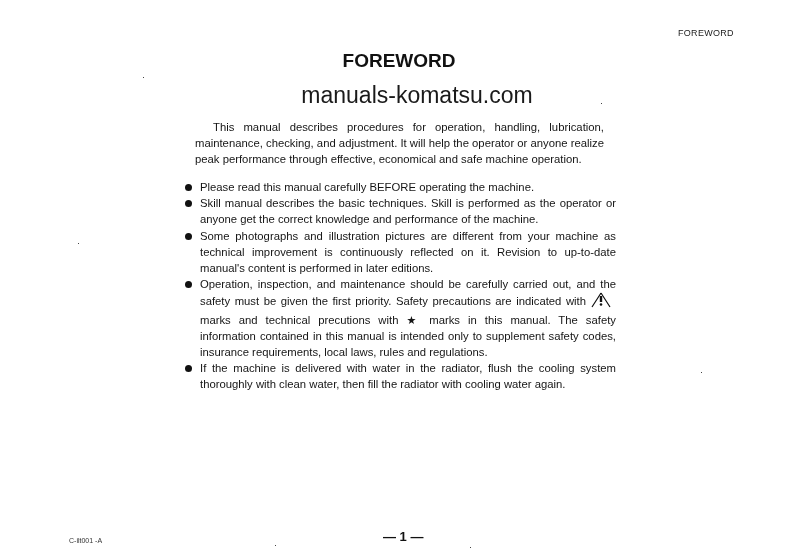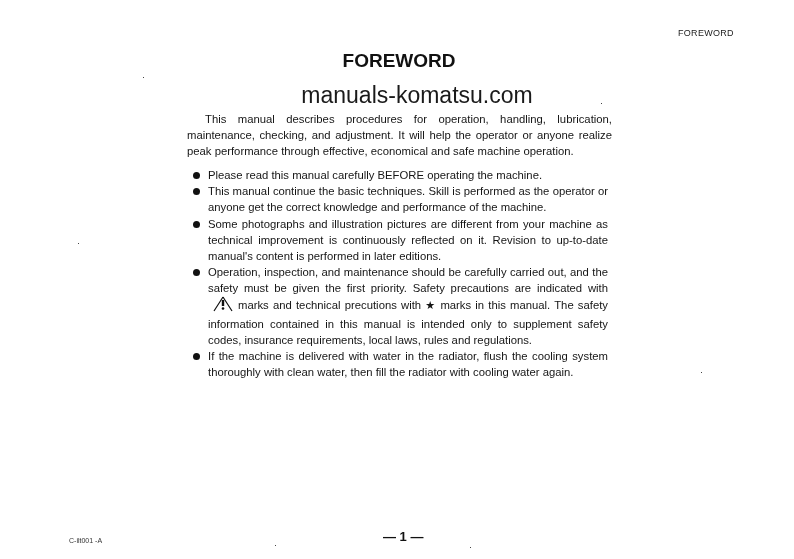--- a/index.html
+++ b/index.html
@@ -15,22 +15,22 @@
     font-weight: bold; font-size: 19px; padding-left: 2px;
   }
   .watermark {
     position: absolute; top: 82px; left: 0; width: 794px; text-align: center;
     font-size: 23px; color: #1a1a1a; padding-left: 20px;
   }
   .content {
     position: absolute; top: 107px; left: 183px; width: 433px;
     font-size: 11.3px; line-height: 16.1px; text-align: justify; color: #151515;
   }
-  .content p { margin: 4px; text-indent: 18px; }
-  .content ul { list-style: none; margin: 8px; padding: 0; }
+  .content p { margin: 12px; text-indent: 18px; }
+  .content ul { list-style: none; margin: 0; padding: 0; }
   .content li { position: relative; padding-left: 17px; }
   .bullet {
     position: absolute; left: 2px; top: 5px; width: 7px; height: 7px; border-radius: 50%; background: #111;
   }
   .warn-icon { display: inline-block; vertical-align: -3px; margin: 0 4px; }
   .star { font-size: 11px; }
   .doc-code { position: absolute; top: 537px; left: 69px; font-size: 7px; color: #333; }
   .page-number { position: absolute; top: 529px; left: 383px; font-size: 13px; font-weight: bold; }
   .speck { position: absolute; width: 1px; height: 1px; background: #444; }
 </style>
@@ -38,21 +38,21 @@
 <body>
 
 <div class="running-header">FOREWORD</div>
 <div class="title">FOREWORD</div>
 <div class="watermark">manuals-komatsu.com</div>
 
 <div class="content">
   <p>This manual describes procedures for operation, handling, lubrication, maintenance, checking, and adjustment. It will help the operator or anyone realize peak performance through effective, economical and safe machine operation.</p>
   <ul>
     <li><span class="bullet"></span><span>Please read this manual carefully BEFORE operating the machine.</span></li>
-    <li><span class="bullet"></span><span>This manual continue the basic techniques. Skill is performed as the operator or anyone get the correct knowledge and performance of the machine.</span></li>
+    <li><span class="bullet"></span><span>Skill manual describes the basic techniques. Skill is performed as the operator or anyone get the correct knowledge and performance of the machine.</span></li>
     <li><span class="bullet"></span><span>Some photographs and illustration pictures are different from your machine as technical improvement is continuously reflected on it. Revision to up-to-date manual's content is performed in later editions.</span></li>
     <li><span class="bullet"></span><span>Operation, inspection, and maintenance should be carefully carried out, and the safety must be given the first priority. Safety precautions are indicated with</span><span class="warn-icon"><svg width="22" height="16" viewBox="0 0 22 16">
             <path d="M11 1 L2 15 M11 1 L20 15" stroke="#111" stroke-width="1.2" fill="none"></path>
             <rect x="9.8" y="4" width="2.4" height="6" fill="#111"></rect>
             <circle cx="11" cy="12.5" r="1.3" fill="#111"></circle>
           </svg></span><span>marks and technical precutions with</span> <span class="star">★</span> <span>marks in this manual. The safety information contained in this manual is intended only to supplement safety codes, insurance requirements, local laws, rules and regulations.</span></li>
     <li><span class="bullet"></span><span>If the machine is delivered with water in the radiator, flush the cooling system thoroughly with clean water, then fill the radiator with cooling water again.</span></li>
   </ul>
 </div>
 

